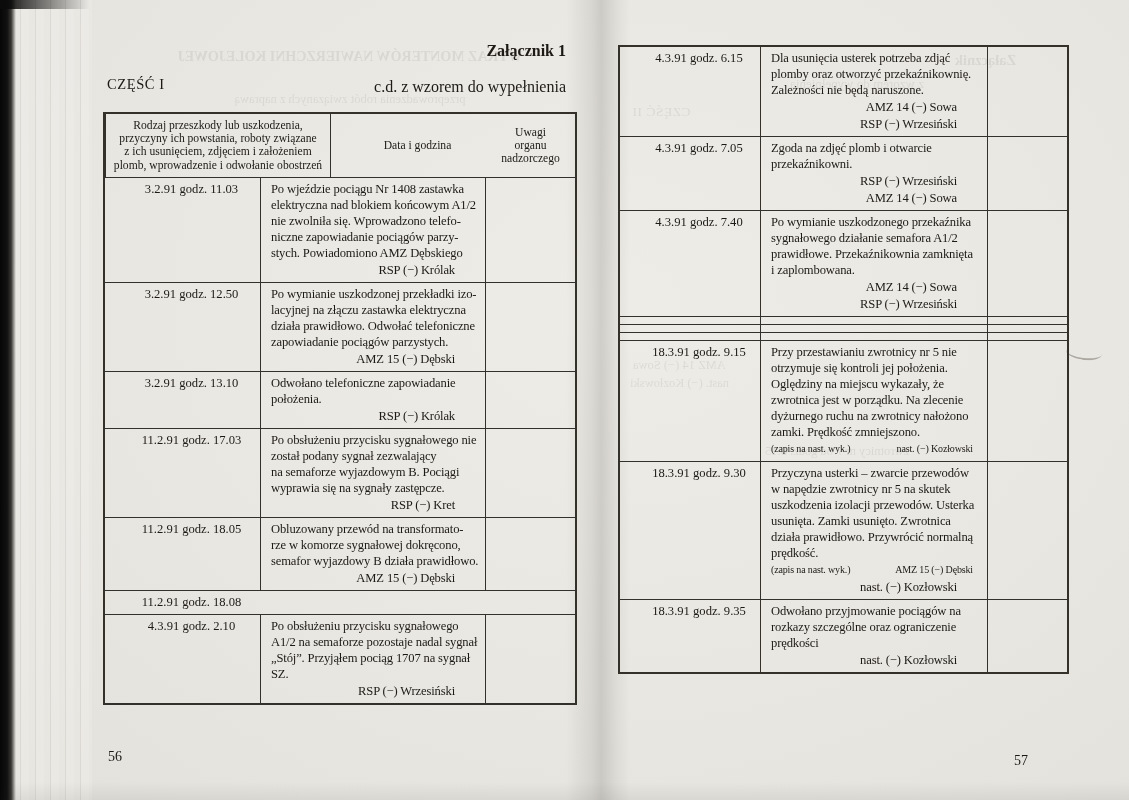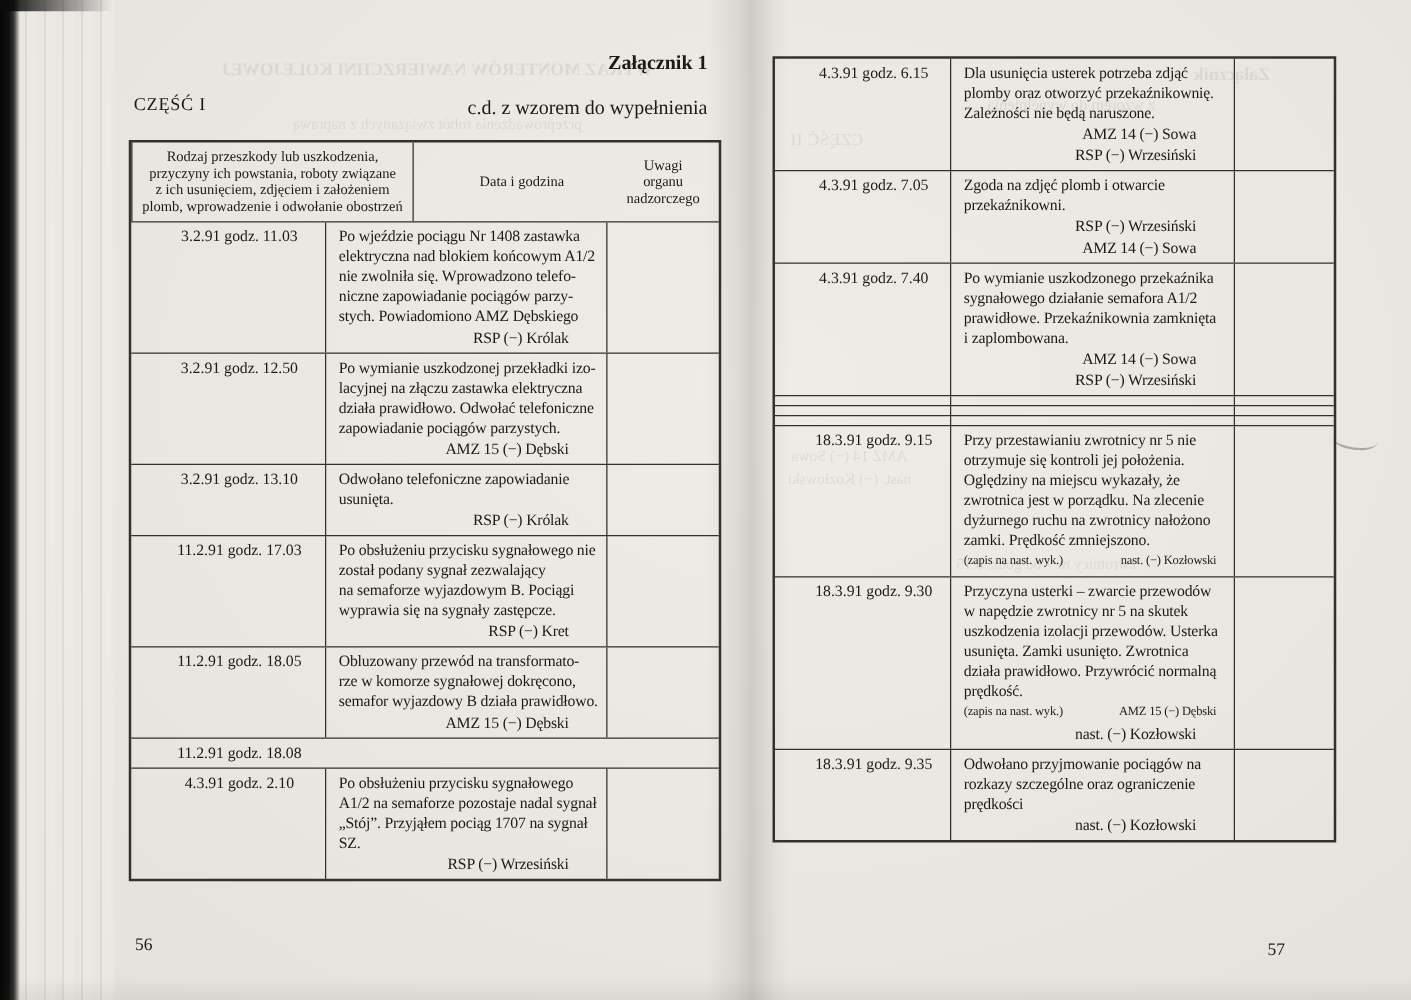--- a/index.html
+++ b/index.html
@@ -129,21 +129,21 @@
             <div class="ln">działa prawidłowo. Odwołać telefoniczne</div>
             <div class="ln">zapowiadanie pociągów parzystych.</div>
             <div class="sigln right">AMZ 15 (−) Dębski</div>
           </div>
           <div class="cell c-rem"></div>
         </div>
         <div class="trow">
           <div class="cell c-date">3.2.91 godz. 13.10</div>
           <div class="cell c-desc">
             <div class="ln">Odwołano telefoniczne zapowiadanie</div>
-            <div class="ln">usunięta.</div>
+            <div class="ln">położenia.</div>
             <div class="sigln right">RSP (−) Królak</div>
           </div>
           <div class="cell c-rem"></div>
         </div>
         <div class="trow">
           <div class="cell c-date">11.2.91 godz. 17.03</div>
           <div class="cell c-desc">
             <div class="ln">Po obsłużeniu przycisku sygnałowego nie</div>
             <div class="ln">został podany sygnał zezwalający</div>
             <div class="ln">na semaforze wyjazdowym B. Pociągi</div>

